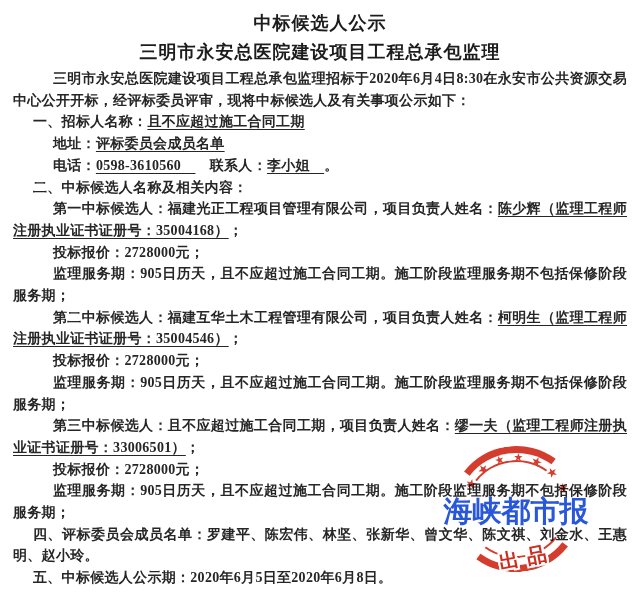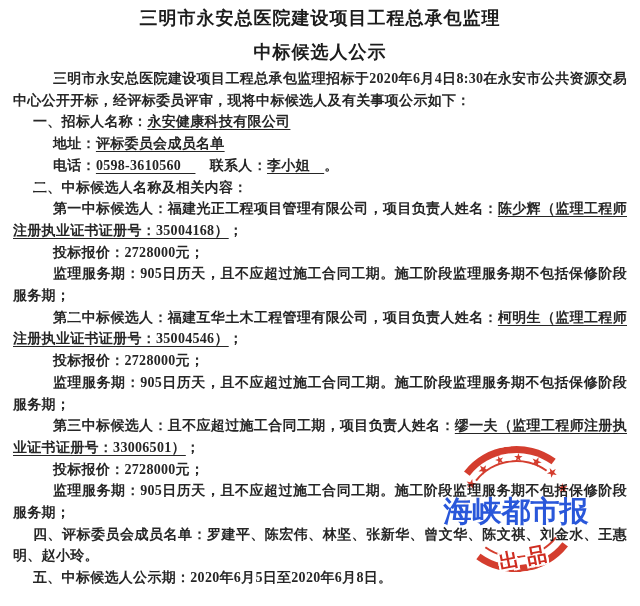--- a/index.html
+++ b/index.html
@@ -65,26 +65,26 @@
     padding-left:8px; white-space:nowrap;
     font-family:"Liberation Sans","DejaVu Sans",sans-serif;
     text-shadow:-2px 0 0 #fff, 2px 0 0 #fff, 0 -2px 0 #fff, 0 2px 0 #fff,
                 -2px -2px 0 #fff, 2px 2px 0 #fff, -2px 2px 0 #fff, 2px -2px 0 #fff;
   }
 </style>
 </head>
 <body>
 
 <div class="page">
+  <h1 class="title second">中标候选人公示</h1>
   <h1 class="title first">三明市永安总医院建设项目工程总承包监理</h1>
-  <h1 class="title second">中标候选人公示</h1>
 
   <div class="content" id="content">
       <div class="line i-para"><span>三明市永安总医院建设项目工程总承包监理招标于2020年6月4日8:30在永安市公共资源交易中心公开开标，经评标委员评审，现将中标候选人及有关事项公示如下：</span></div>
-      <div class="line i-item"><span>一、招标人名称：</span><span class="u">永安健康科技有限公司</span></div>
+      <div class="line i-item"><span>一、招标人名称：</span><span class="u">且不应超过施工合同工期</span></div>
       <div class="line i-sub"><span>地址：</span><span class="u">评标委员会成员名单</span></div>
       <div class="line i-sub"><span>电话：</span><span class="u">0598-3610560　</span><span>　联系人：</span><span class="u">李小姐　</span><span>。</span></div>
       <div class="line i-item"><span>二、中标候选人名称及相关内容：</span></div>
       <div class="line i-sub"><span>第一中标候选人：福建光正工程项目管理有限公司，项目负责人姓名：</span><span class="u">陈少辉（监理工程师注册执业证书证册号：35004168）</span><span>；</span></div>
       <div class="line i-sub"><span>投标报价：2728000元；</span></div>
       <div class="line i-sub"><span>监理服务期：905日历天，且不应超过施工合同工期。施工阶段监理服务期不包括保修阶段服务期；</span></div>
       <div class="line i-sub"><span>第二中标候选人：福建互华土木工程管理有限公司，项目负责人姓名：</span><span class="u">柯明生（监理工程师注册执业证书证册号：35004546）</span><span>；</span></div>
       <div class="line i-sub"><span>投标报价：2728000元；</span></div>
       <div class="line i-sub"><span>监理服务期：905日历天，且不应超过施工合同工期。施工阶段监理服务期不包括保修阶段服务期；</span></div>
       <div class="line i-sub"><span>第三中标候选人：且不应超过施工合同工期，项目负责人姓名：</span><span class="u">缪一夫（监理工程师注册执业证书证册号：33006501）</span><span>；</span></div>

